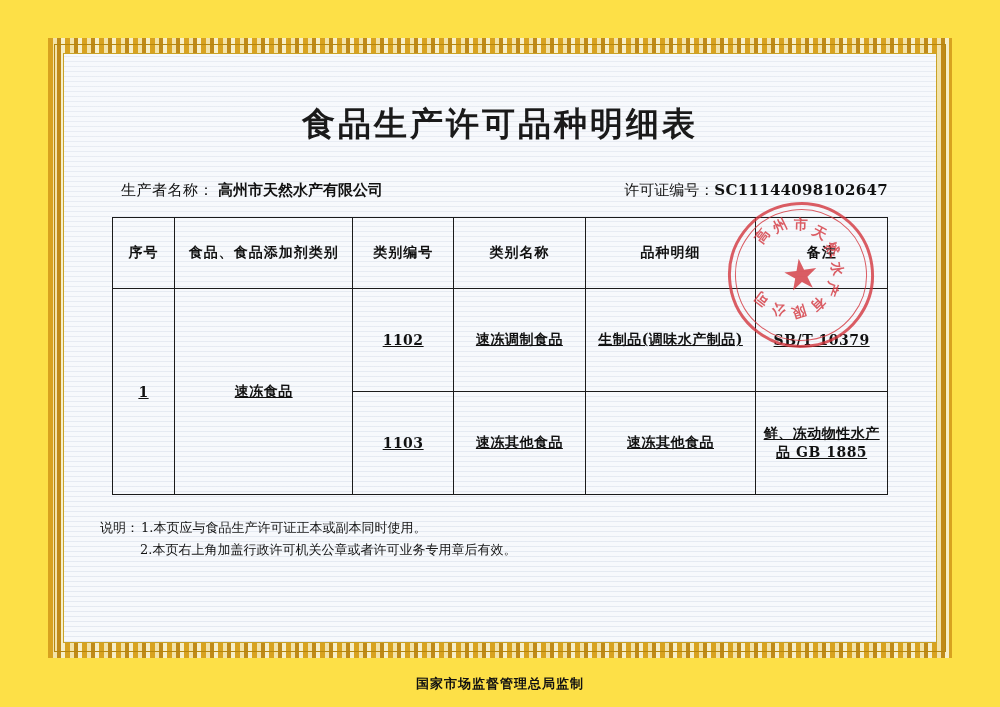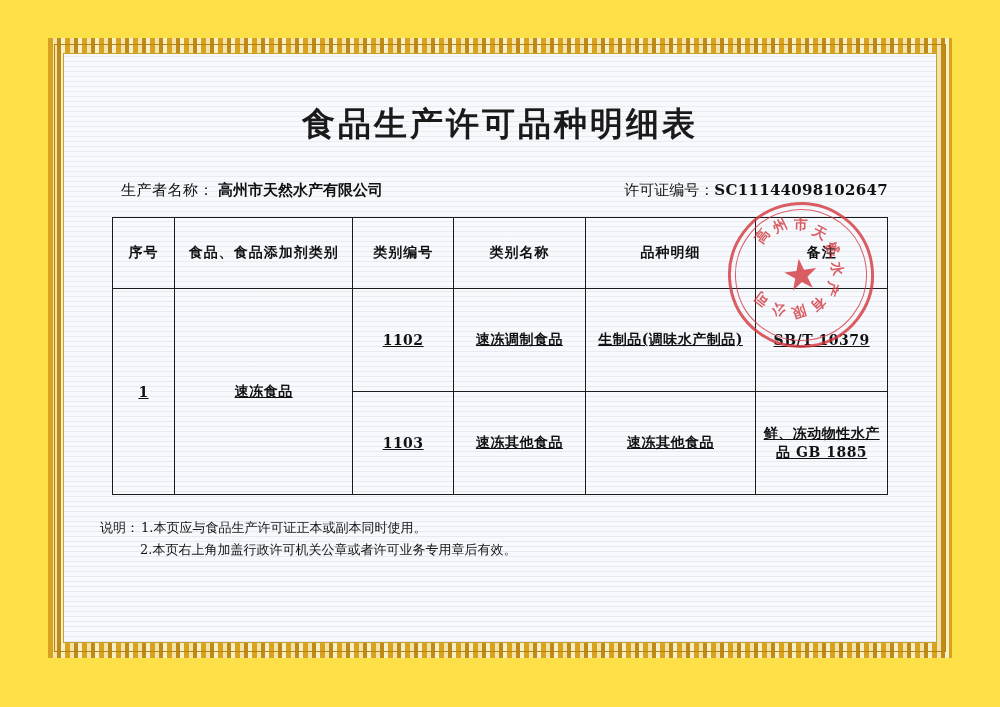--- a/index.html
+++ b/index.html
@@ -299,13 +299,14 @@
             <span style="transform: translate(1.13459px, 43.3598px) rotate(171deg);">限</span>
             <span style="transform: translate(-23.0689px, 41.4549px) rotate(198deg);">公</span>
             <span style="transform: translate(-43.7696px, 28.7696px) rotate(225deg);">司</span>
           </div>
         <div class="star">★</div>
       </div>
 
     </div>
   </div>
 
+  <div class="footer">国家市场监督管理总局监制</div>
 </div>
 
 </body></html>

